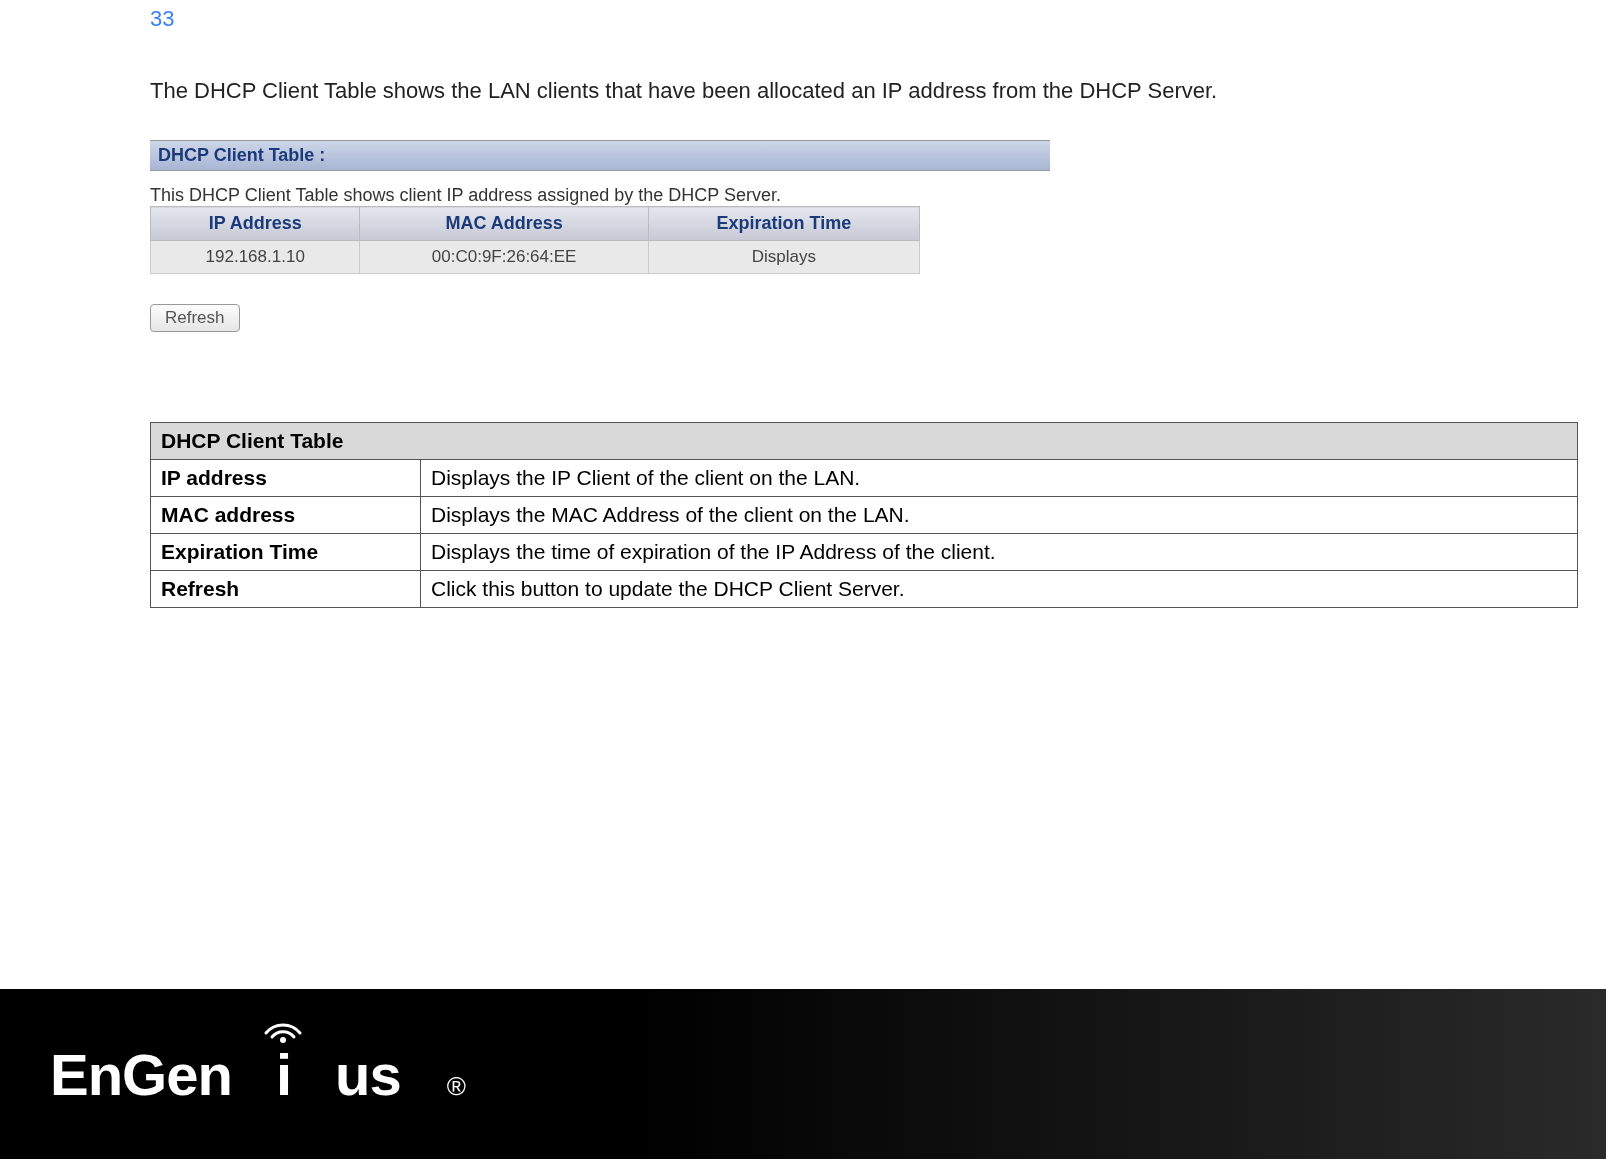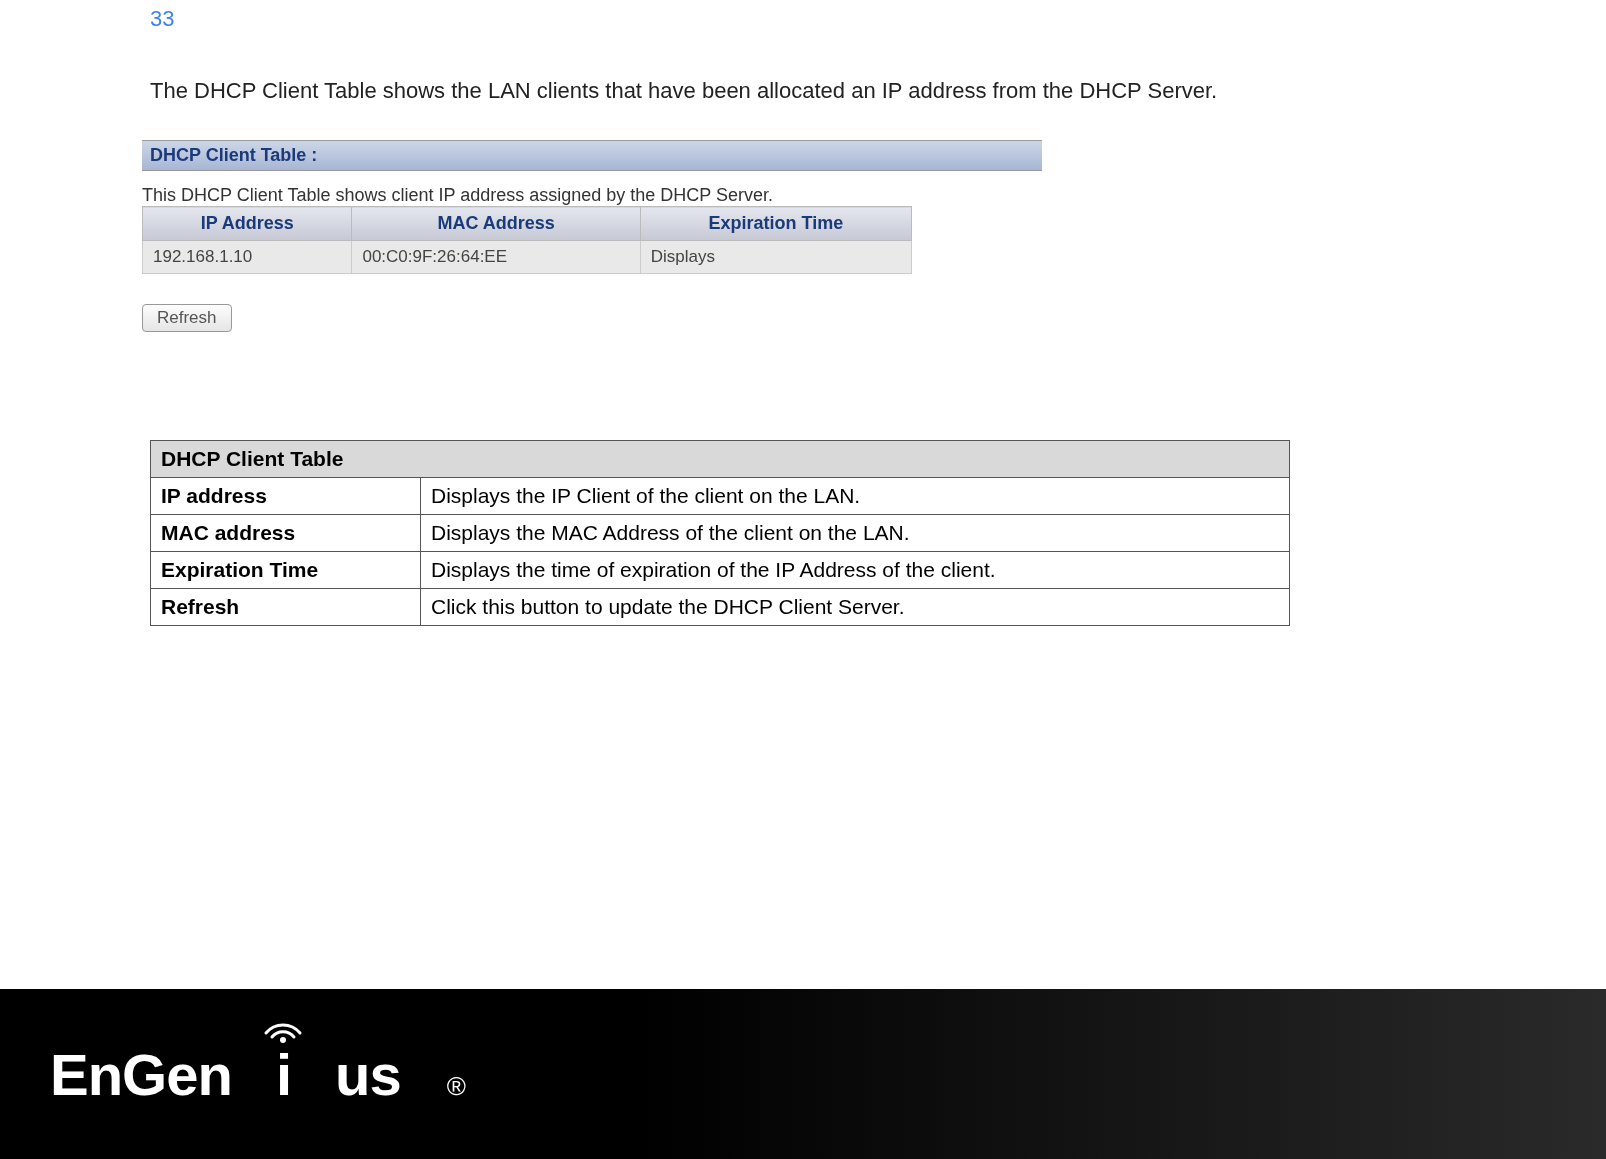--- a/index.html
+++ b/index.html
@@ -21,21 +21,21 @@
       position: absolute;
       top: 78px;
       left: 150px;
       font-size: 22px;
       color: #222;
       text-align: right;
     }
     .screenshot-area {
       position: absolute;
       top: 140px;
-      left: 142px;
+      left: 150px;
       width: 900px;
     }
     .section-header {
       background: linear-gradient(to bottom, #cdd6e8 0%, #a8b6d4 100%);
       color: #1a3a7a;
       font-weight: bold;
       font-family: Tahoma, Verdana, sans-serif;
       font-size: 18px;
       padding: 4px 8px;
       border-top: 1px solid #999;
@@ -60,38 +60,39 @@
       padding: 6px 10px;
       border: 1px solid #bbb;
       text-align: center;
     }
     .client-table td {
       background: #e9e9e9;
       color: #444;
       font-size: 17px;
       padding: 6px 10px;
       border: 1px solid #ccc;
+      text-align: center;
     }
     .refresh-button {
       display: inline-block;
       margin-top: 30px;
       background: linear-gradient(to bottom, #fdfdfd 0%, #e5e5e5 100%);
       border: 1px solid #999;
       border-radius: 4px;
       color: #555;
       font-family: Tahoma, Verdana, sans-serif;
       font-size: 17px;
       padding: 3px 14px;
       cursor: pointer;
     }
     .doc-table-wrap {
       position: absolute;
-      top: 440px;
-      left: 150px;
-      width: 1140px;
+      top: 422px;
+      left: 150px;
+      width: 1428px;
     }
     .doc-table {
       border-collapse: collapse;
       width: 100%;
       font-size: 21px;
     }
     .doc-table th {
       background: #d9d9d9;
       text-align: left;
       font-weight: bold;

